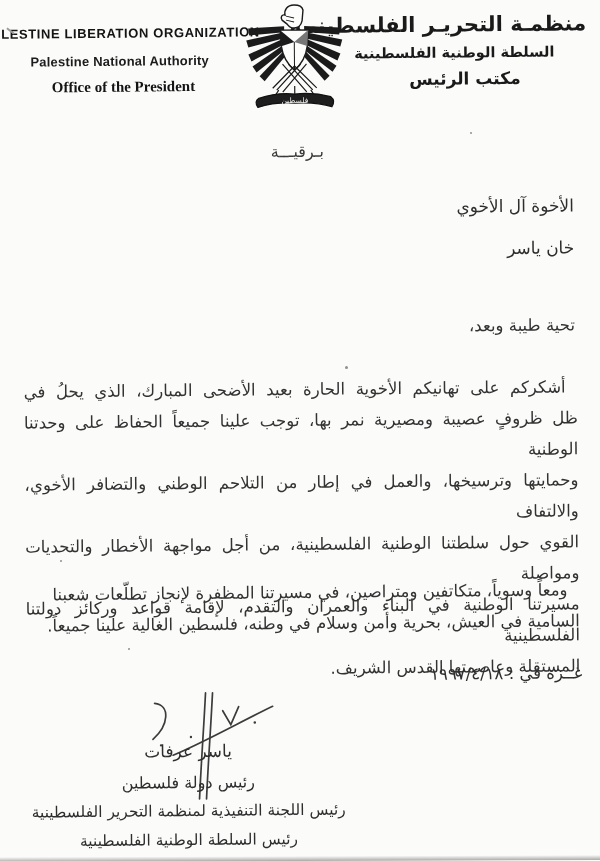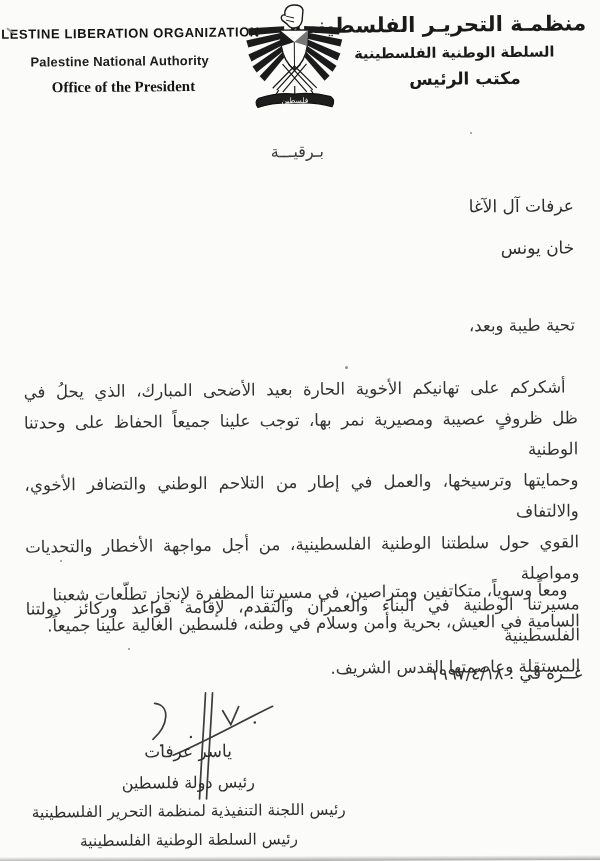--- a/index.html
+++ b/index.html
@@ -94,22 +94,22 @@
         <path d="M40 62 L64 90 M46 62 L70 88 M52 64 L74 86 M64 62 L40 90 M58 62 L34 88 M52 64 L30 86"></path>
         <path d="M36 88 L32 94 M68 88 L72 94 M52 84 L52 94"></path>
       </g>
 
       <path d="M16 96 Q11 99 15 105 Q30 100 52 101 Q74 100 89 105 Q93 99 88 95 Q70 90 52 92 Q34 90 16 96 Z" fill="#1e1e1e" stroke="#111" stroke-width="1.2"></path>
       <text x="52" y="101" font-size="7.5" fill="#f5f5f2" text-anchor="middle">فلسطين</text>
     </svg>
 
     <div class="abs rtl kind">بـرقيـــة</div>
 
-    <div class="abs rtl recipient">عرفات آل الآغا</div>
-    <div class="abs rtl city">خان يونس</div>
+    <div class="abs rtl recipient">الأخوة آل الأخوي</div>
+    <div class="abs rtl city">خان ياسر</div>
 
     <div class="abs rtl salutation">تحية طيبة وبعد،</div>
 
     <div class="abs rtl para p1">
       <div class="jline ind">أشكركم على تهانيكم الأخوية الحارة بعيد الأضحى  المبارك، الذي يحلُ في</div>
       <div class="jline">ظل ظروفٍ عصيبة ومصيرية نمر بها، توجب علينا جميعاً الحفاظ على وحدتنا الوطنية</div>
       <div class="jline">وحمايتها وترسيخها، والعمل في إطار من التلاحم الوطني والتضافر الأخوي، والالتفاف</div>
       <div class="jline">القوي حول سلطتنا الوطنية الفلسطينية، من أجل مواجهة الأخطار والتحديات ومواصلة</div>
       <div class="jline">مسيرتنا الوطنية في البناء والعمران والتقدم، لإقامة قواعد وركائز دولتنا الفلسطينية</div>
       <div class="rline">المستقلة وعاصمتها القدس الشريف.</div>

